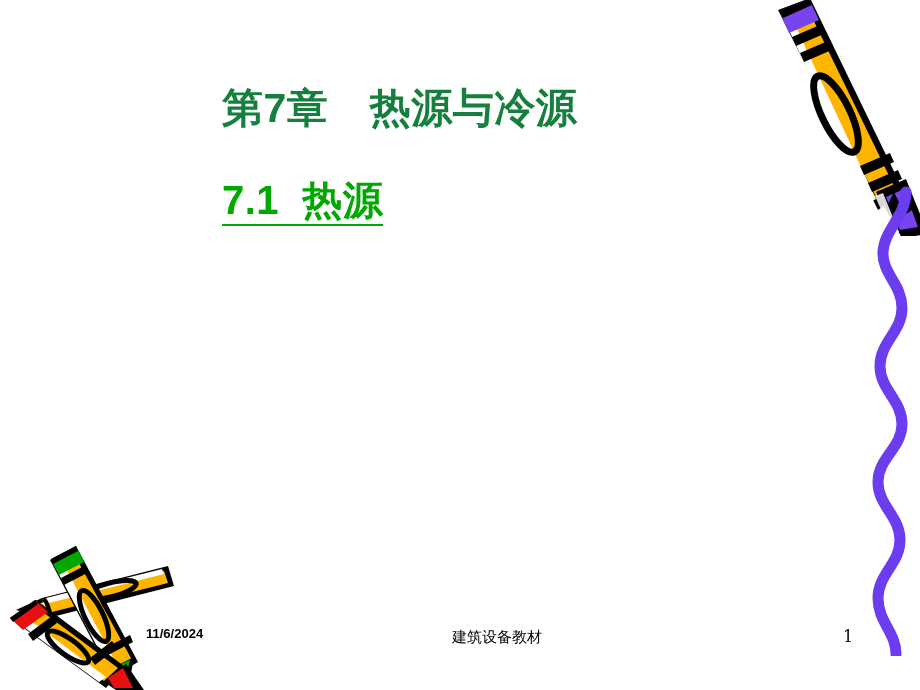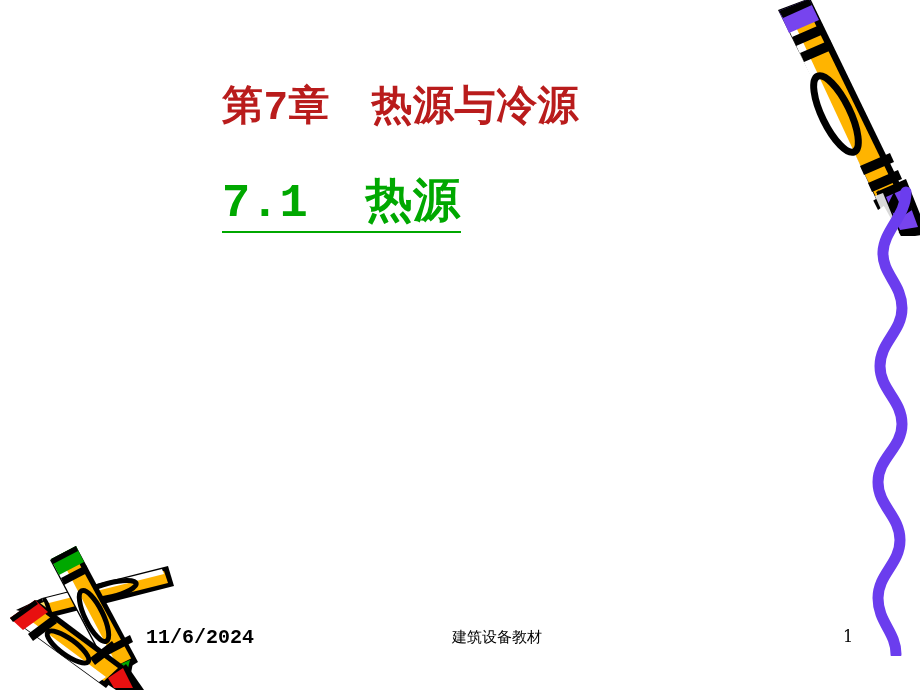--- a/index.html
+++ b/index.html
@@ -18,41 +18,41 @@
     background: #ffffff;
     overflow: hidden;
   }
 
   
   #slide-title {
     position: absolute;
     left: 222px;
     top: 85px;
     width: 520px;
-    font-family: Liberation Mono, monospace;
+    font-family: Liberation Sans, sans-serif;
     font-weight: bold;
     font-size: 41px;
     line-height: 1.15;
-    color: #b91c1c;
+    color: #15803d;
     white-space: pre;
     letter-spacing: 0.5px;
   }
 
   
   #link-list {
     position: absolute;
     left: 222px;
     top: 180px;
     width: 640px;
   }
   .link-item {
     display: block;
-    font-family: Liberation Mono, monospace;
+    font-family: Liberation Sans, sans-serif;
     font-weight: bold;
-    font-size: 47px;
+    font-size: 40px;
     line-height: 1.0;
     color: #00a800;
     text-decoration: none;
     border-bottom: 2px solid #00a800;
     margin-bottom: 23px;
     padding-bottom: 4px;
     white-space: pre;
     width: -moz-fit-content;
     width: fit-content;
     letter-spacing: 0.5px;
@@ -63,23 +63,23 @@
     position: absolute;
     left: 0;
     top: 626px;
     width: 920px;
     height: 28px;
   }
   #footer-date {
     position: absolute;
     left: 146px;
     top: 0;
-    font-family: Liberation Mono, monospace;
+    font-family: Liberation Sans, sans-serif;
     font-weight: bold;
-    font-size: 20px;
+    font-size: 13px;
     color: #000000;
     white-space: pre;
   }
   #footer-center {
     position: absolute;
     left: 0;
     top: 2px;
     width: 920px;
     text-align: center;
     font-family: "DejaVu Serif", "Liberation Serif", serif;

